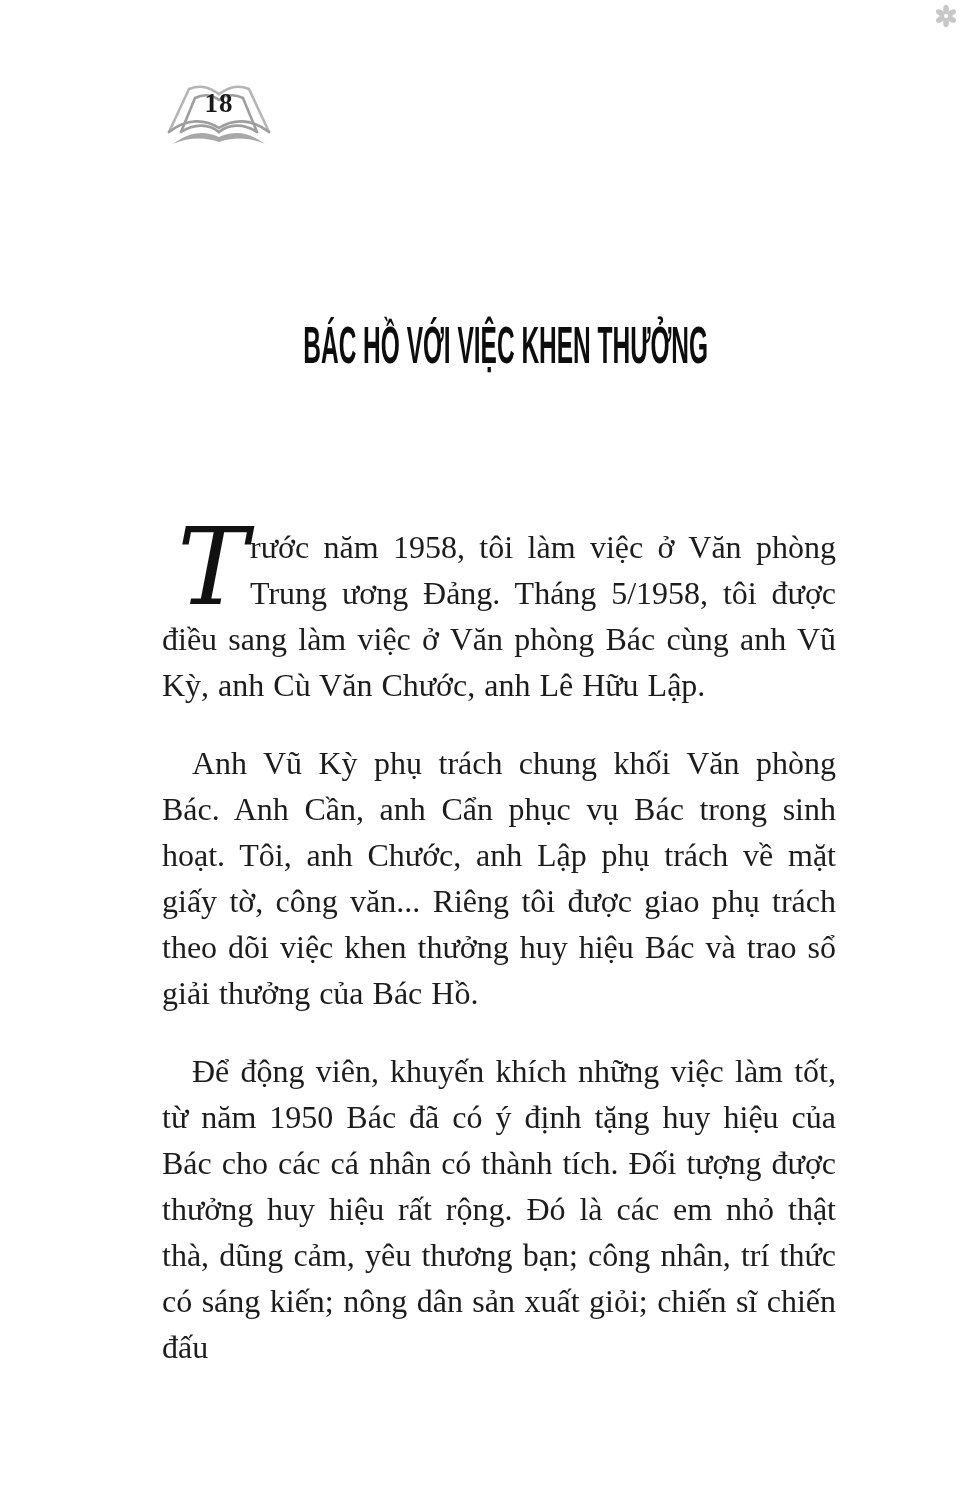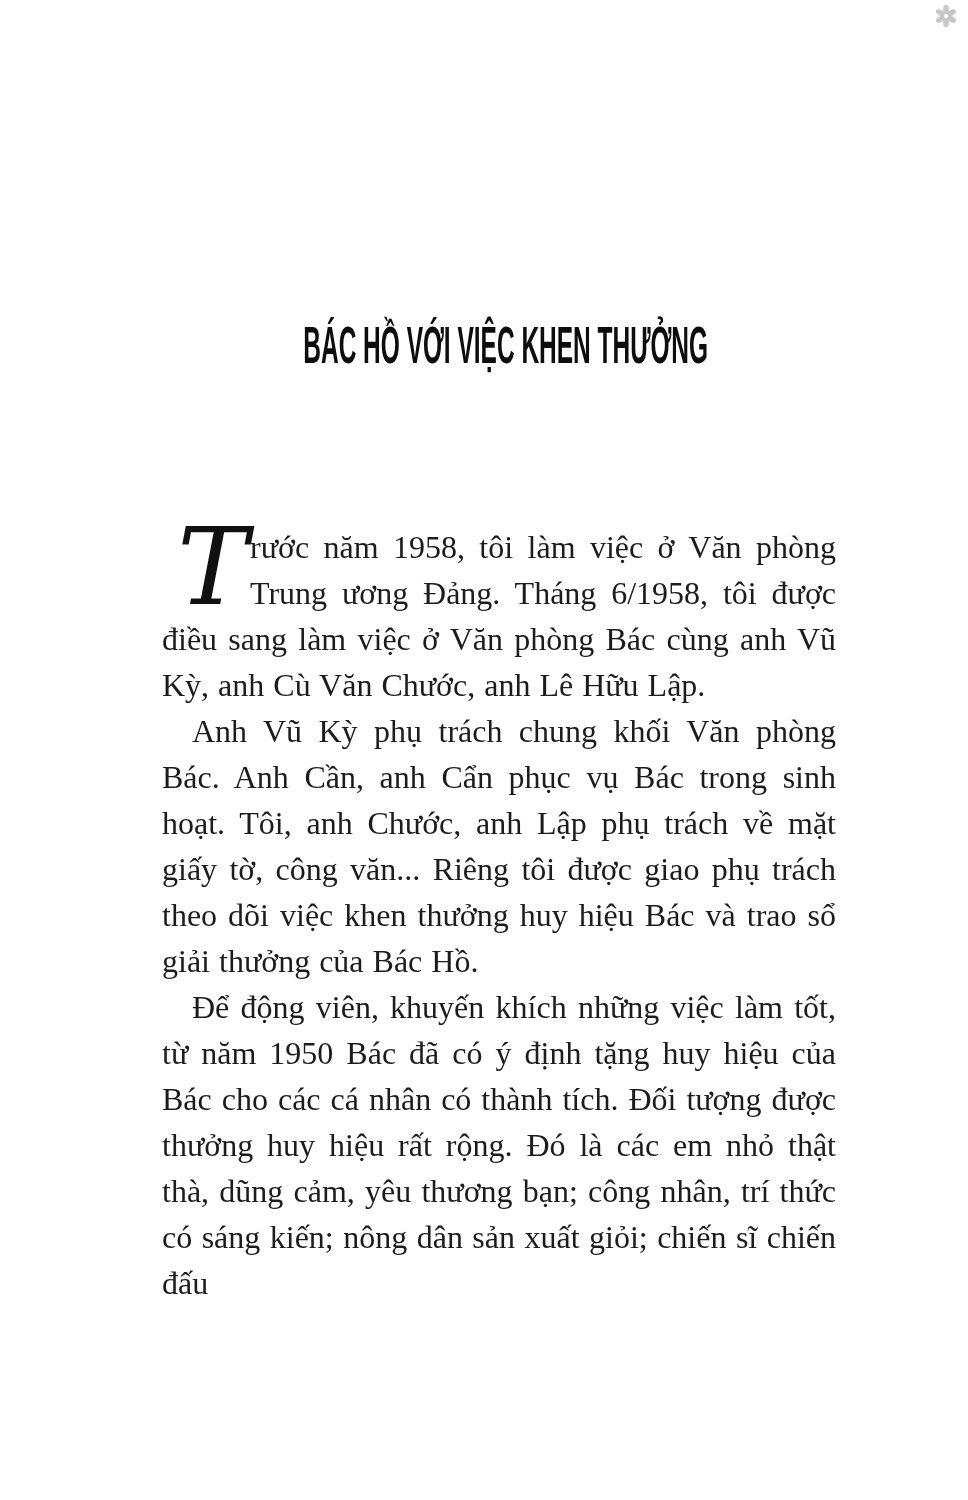--- a/index.html
+++ b/index.html
@@ -76,21 +76,21 @@
     left: 162px;
     top: 524px;
     width: 674px;
     font-size: 32px;
     line-height: 46px;
     color: #1c1c1c;
     text-align: justify;
     word-spacing: 1px;
   }
   .body-text p { text-align: justify; }
-  .para-indent { text-indent: 30px; }
+  .para-indent { text-indent: 30px; margin-top: 32px; }
   .para-continues { text-align-last: justify; }
 
   .dropcap {
     float: left;
     width: 86px;
     height: 92px;
     margin-right: 2px;
     font-family: "DejaVu Serif", "Liberation Serif", serif;
     font-style: italic;
     font-weight: 400;
@@ -113,29 +113,50 @@
         <ellipse cx="12" cy="6" rx="2.6" ry="4.4" transform="rotate(60 12 12)"></ellipse>
         <ellipse cx="12" cy="6" rx="2.6" ry="4.4" transform="rotate(120 12 12)"></ellipse>
         <ellipse cx="12" cy="6" rx="2.6" ry="4.4" transform="rotate(180 12 12)"></ellipse>
         <ellipse cx="12" cy="6" rx="2.6" ry="4.4" transform="rotate(240 12 12)"></ellipse>
         <ellipse cx="12" cy="6" rx="2.6" ry="4.4" transform="rotate(300 12 12)"></ellipse>
         <circle cx="12" cy="12" r="1.6" fill="#ffffff"></circle>
       </g>
     </svg>
   </div>
 
+  <div class="book-ornament">
+    <svg width="118" height="66" viewBox="0 0 118 66" aria-hidden="true">
+      <g fill="none" stroke="#b5b5b5" stroke-width="2.6" stroke-linecap="round">
+        <path d="M59,12 C47,4 39,3 29,7 L9,50"></path>
+        <path d="M59,12 C71,4 79,3 89,7 L109,50"></path>
+      </g>
+      <g fill="none" stroke="#9e9e9e" stroke-width="2.6" stroke-linecap="round">
+        <path d="M59,18 C51,12 43,12 35,16 L21,50"></path>
+        <path d="M59,18 C67,12 75,12 83,16 L97,50"></path>
+        <path d="M9,50 C27,36 45,37 59,46"></path>
+        <path d="M109,50 C91,36 73,37 59,46"></path>
+        <path d="M21,50 C35,41 49,42 59,50"></path>
+        <path d="M97,50 C83,41 69,42 59,50"></path>
+      </g>
+      <g fill="#a8a8a8" stroke="none">
+        <path d="M59,55 C43,48 29,50 13,62 C31,54 47,56 59,60 Z"></path>
+        <path d="M59,55 C75,48 89,50 105,62 C87,54 71,56 59,60 Z"></path>
+      </g>
+    </svg>
+    <div class="page-number">18</div>
+  </div>
 
   <div class="title-block">
     <div class="title-line">
       <span>BÁC HỒ VỚI VIỆC KHEN THƯỞNG</span>
     </div>
   </div>
 
   <div class="body-text">
     <p>
       <span class="dropcap">T</span>
-      <span>rước năm 1958, tôi làm việc ở Văn phòng Trung ương Đảng. Tháng 6/1958, tôi được điều sang làm việc ở Văn phòng Bác cùng anh Vũ Kỳ, anh Cù Văn Chước, anh Lê Hữu Lập.</span>
+      <span>rước năm 1958, tôi làm việc ở Văn phòng Trung ương Đảng. Tháng 5/1958, tôi được điều sang làm việc ở Văn phòng Bác cùng anh Vũ Kỳ, anh Cù Văn Chước, anh Lê Hữu Lập.</span>
     </p>
     <p class="para-indent">Anh Vũ Kỳ phụ trách chung khối Văn phòng Bác. Anh Cần, anh Cẩn phục vụ Bác trong sinh hoạt. Tôi, anh Chước, anh Lập phụ trách về mặt giấy tờ, công văn... Riêng tôi được giao phụ trách theo dõi việc khen thưởng huy hiệu Bác và trao sổ giải thưởng của Bác Hồ.</p>
     <p class="para-indent para-continues">Để động viên, khuyến khích những việc làm tốt, từ năm 1950 Bác đã có ý định tặng huy hiệu của Bác cho các cá nhân có thành tích. Đối tượng được thưởng huy hiệu rất rộng. Đó là các em nhỏ thật thà, dũng cảm, yêu thương bạn; công nhân, trí thức có sáng kiến; nông dân sản xuất giỏi; chiến sĩ chiến đấu</p>
   </div>
 
 </div>
 
 </body></html>

